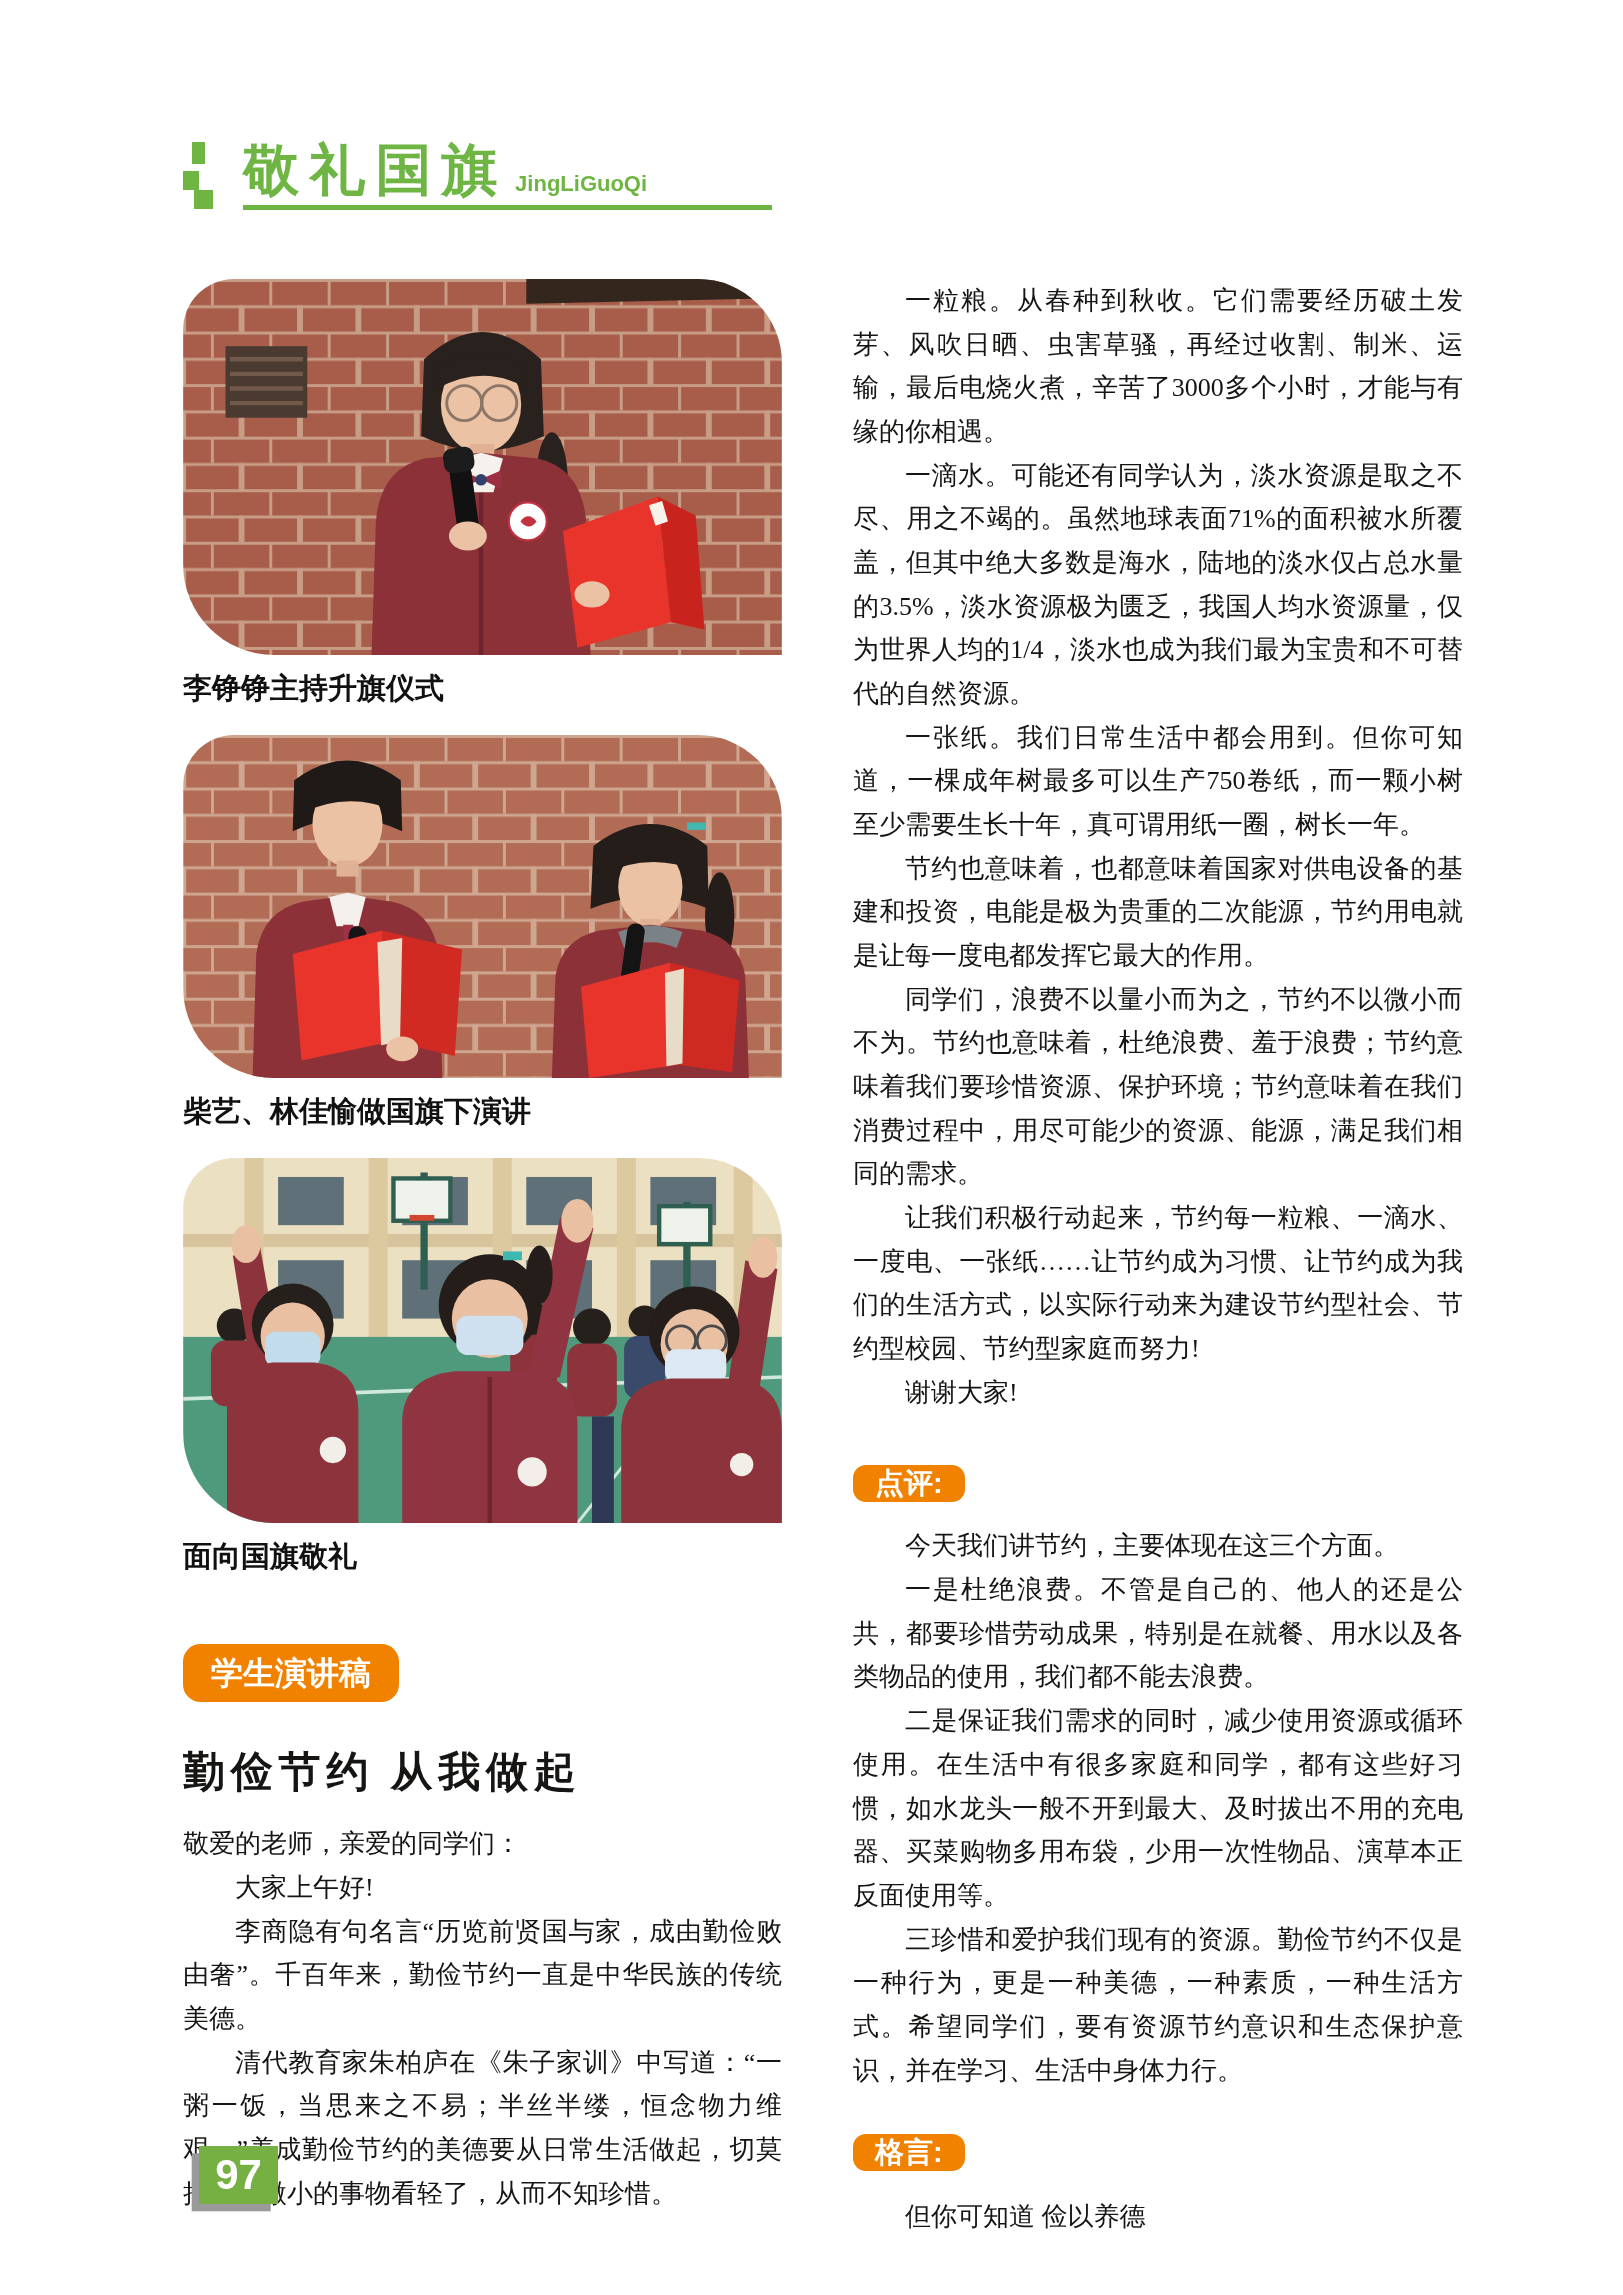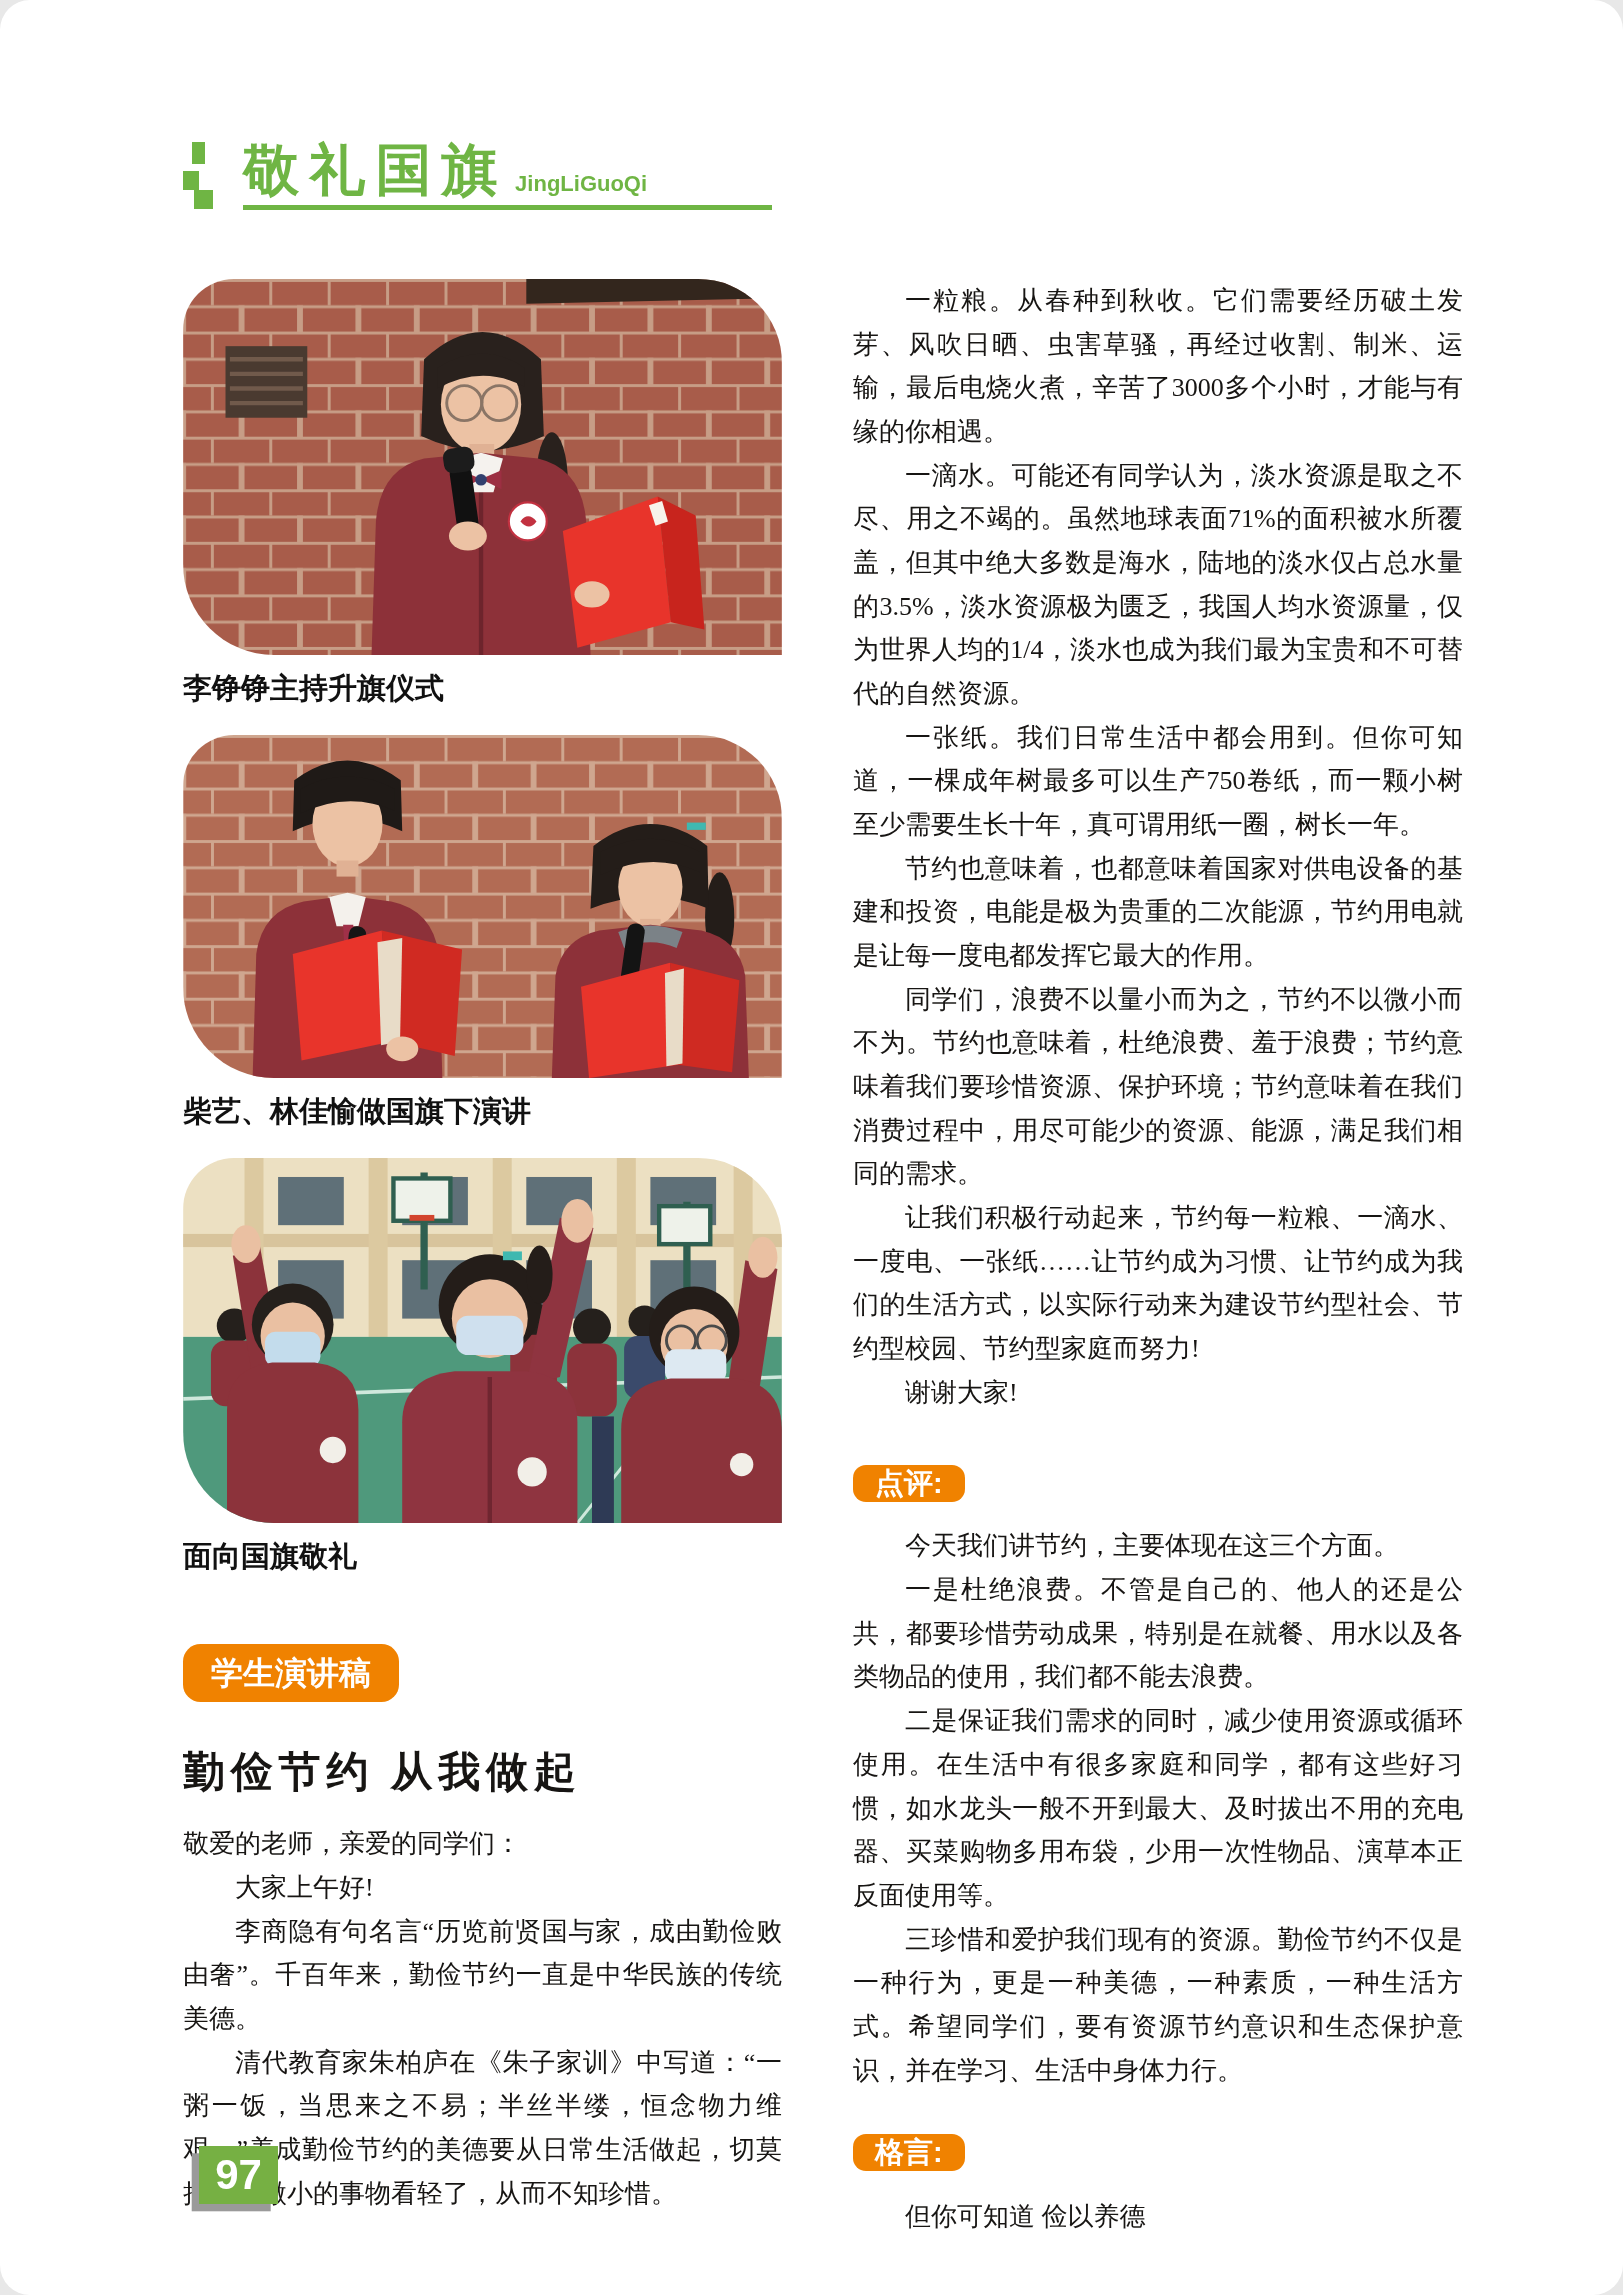--- a/index.html
+++ b/index.html
@@ -3,21 +3,20 @@
 <meta charset="utf-8">
 <style>
   html,body{margin:0;padding:0;background:#e8e8e8;}
   .page{
     position:relative;
     width:1623px;height:2295px;
     background:#ffffff;
     overflow:hidden;
     font-family:"Liberation Serif","DejaVu Serif",serif;
     color:#171513;
-    border-radius:30px;
   }
   
   .header{position:absolute;left:183px;top:142px;display:flex;align-items:flex-start;}
   .logo-mark{position:relative;width:34px;height:69px;flex:0 0 auto;}
   .logo-sq{position:absolute;background:#6fb544;}
   .logo-sq.s1{left:8.8px;top:0;width:13px;height:22px;}
   .logo-sq.s2{left:0;top:28.5px;width:16px;height:19px;}
   .logo-sq.s3{left:11px;top:48px;width:19px;height:19px;}
   .header-text{margin-left:26px;}
   .header-title-row{display:flex;align-items:flex-end;}

